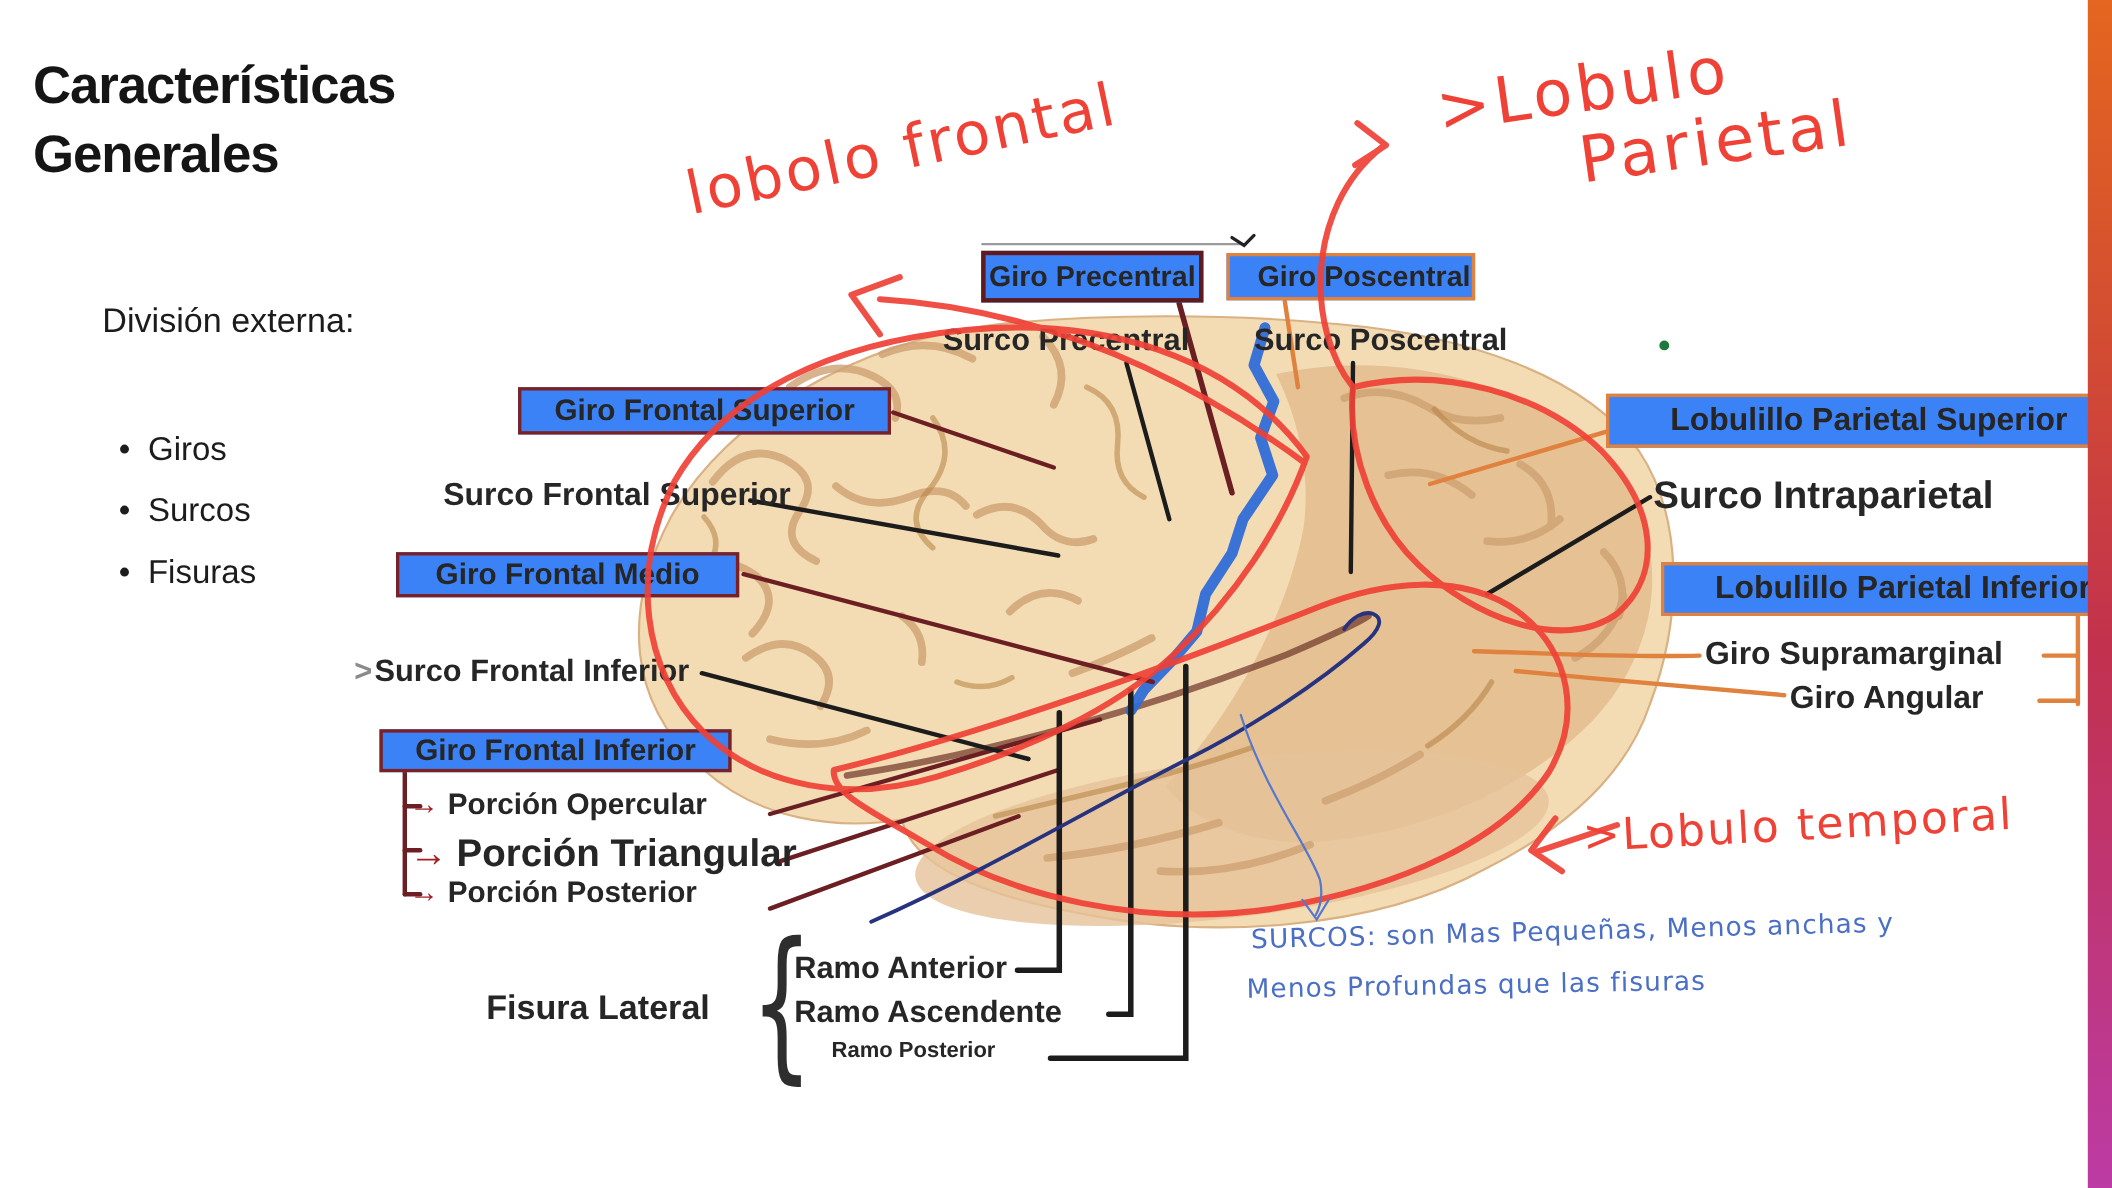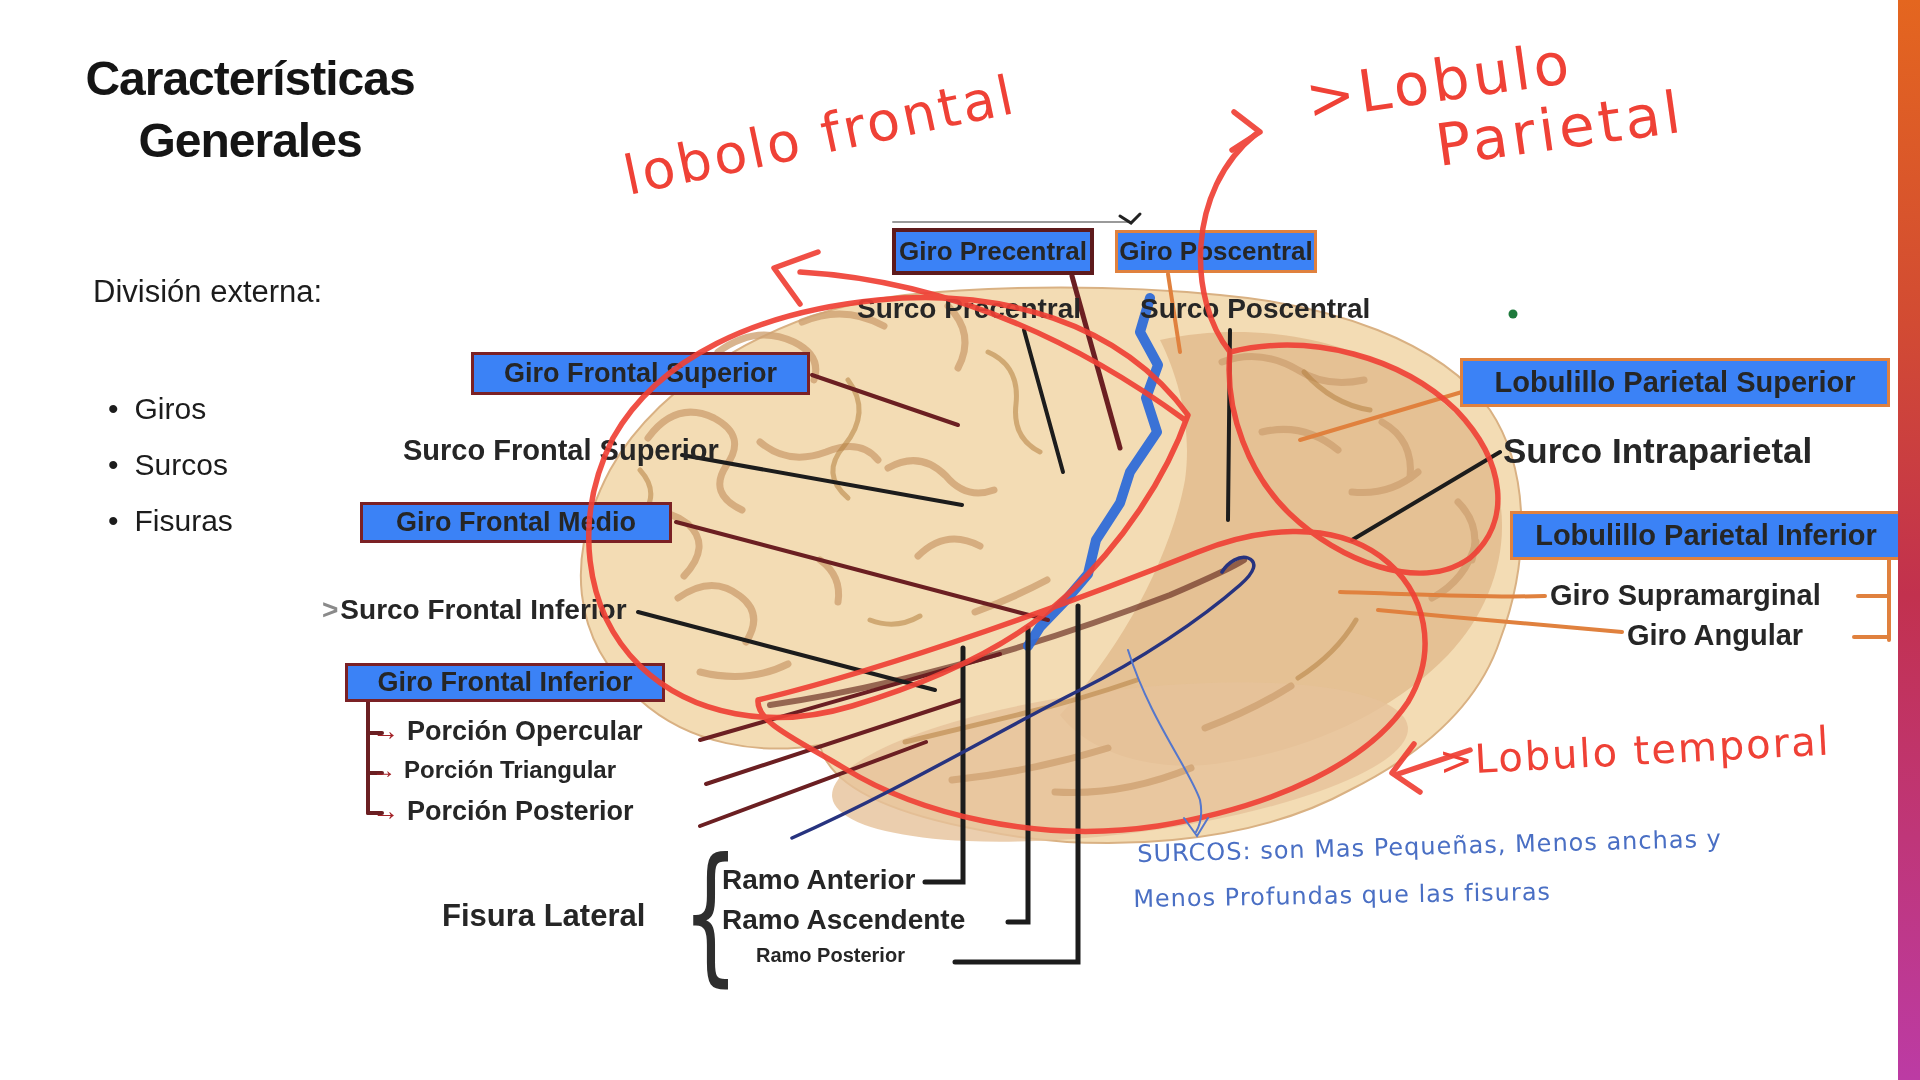--- a/index.html
+++ b/index.html
@@ -2,31 +2,31 @@
 <html><head>
 <meta charset="utf-8">
 <style>
   html,body{margin:0;padding:0;background:#fff;}
   #stage{position:relative;width:1920px;height:1080px;overflow:hidden;background:#fff;
          font-family:"Liberation Sans",sans-serif;}
   svg.layer{position:absolute;left:0;top:0;}
   #base-layer{z-index:1;}
   #pen-layer{z-index:3;pointer-events:none;}
   
-  .title{position:absolute;left:30px;top:48px;width:440px;text-align:center;z-index:2;
+  .title{position:absolute;left:30px;top:48px;width:440px;text-align:left;z-index:2;
          font-weight:800;font-size:48px;line-height:62px;letter-spacing:-1px;color:#151515;}
   .heading{position:absolute;left:93px;top:274px;font-size:31px;color:#1c1c1c;z-index:2;}
   .bullet-row{position:absolute;left:108px;font-size:30px;color:#1c1c1c;z-index:2;white-space:nowrap;}
   .bullet-row .dot{margin-right:16px;}
   
   .lbl{position:absolute;font-weight:bold;color:#262626;white-space:nowrap;z-index:2;}
   .boxed{display:flex;align-items:center;justify-content:center;background:#3b82f6;}
   .maroon{border:3px solid #7B2125;}
   .maroon-thick{border:4px solid #5E1A1C;}
-  .orangeb{border:3px solid #E0813E;}
+  .orangeb{border:3px solid #E0813E;padding-left:24px;}
   .arrow-ch{color:#A32126;margin-right:8px;}
   .gray-ch{color:#8a8a8a;margin-right:2px;}
   .brace{position:absolute;left:682px;top:843px;font-family:"DejaVu Sans",sans-serif;
          font-size:150px;line-height:140px;font-weight:400;color:#2e2e2e;
          transform:scaleX(.6);transform-origin:left top;z-index:2;}
   
   .hw{position:absolute;z-index:4;white-space:nowrap;font-family:"DejaVu Sans",sans-serif;}
   .hw-red{color:#EF4136;}
   .hw-blue{color:#4A6FC4;}
   #hw-frontal{left:618px;top:146px;font-size:54px;letter-spacing:3px;transform:rotate(-12deg);transform-origin:left top;}
@@ -158,21 +158,21 @@
   <div class="lbl" style="left:403px;top:434px;font-size:29px">Surco Frontal Superior</div>
   <div class="lbl boxed maroon" style="left:360px;top:502px;width:306px;height:35px;font-size:27px">Giro Frontal Medio</div>
   <div class="lbl" style="left:322px;top:594px;font-size:28px">
     <span class="gray-ch">&gt;</span><span>Surco Frontal Inferior</span>
   </div>
   <div class="lbl boxed maroon" style="left:345px;top:663px;width:314px;height:33px;font-size:27px">Giro Frontal Inferior</div>
 
   <div class="lbl" style="left:372px;top:716px;font-size:27px">
     <span class="arrow-ch">→</span><span>Porción Opercular</span>
   </div>
-  <div class="lbl" style="left:372px;top:756px;font-size:24px">
+  <div class="lbl" style="left:372px;top:756px;font-size:35px">
     <span class="arrow-ch">→</span><span>Porción Triangular</span>
   </div>
   <div class="lbl" style="left:372px;top:796px;font-size:27px">
     <span class="arrow-ch">→</span><span>Porción Posterior</span>
   </div>
 
   <div class="lbl" style="left:442px;top:898px;font-size:31px">Fisura Lateral</div>
   <div class="brace">{</div>
   <div class="lbl" style="left:722px;top:864px;font-size:28px">Ramo Anterior</div>
   <div class="lbl" style="left:722px;top:904px;font-size:28px">Ramo Ascendente</div>

